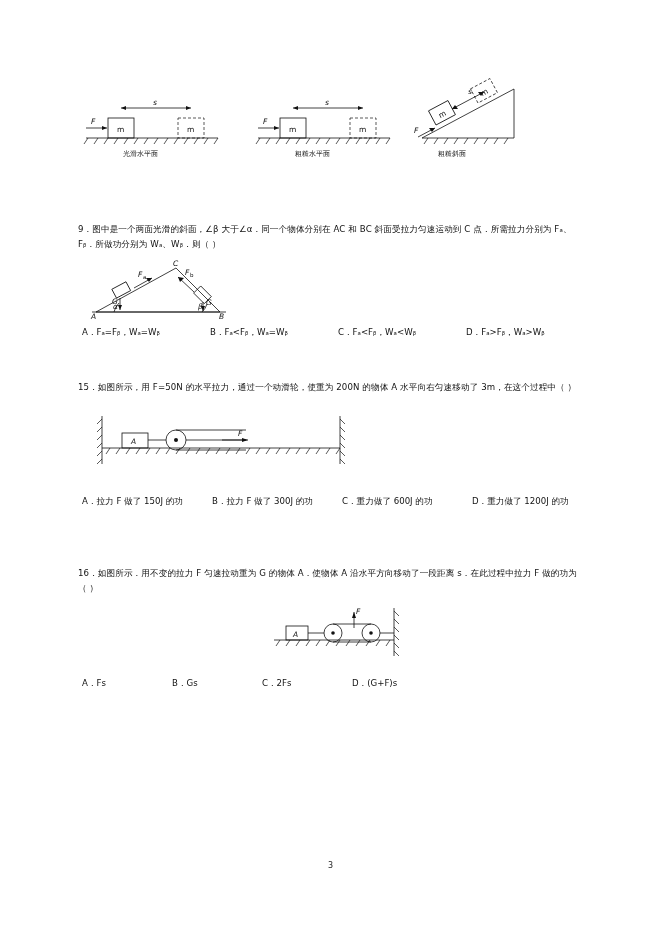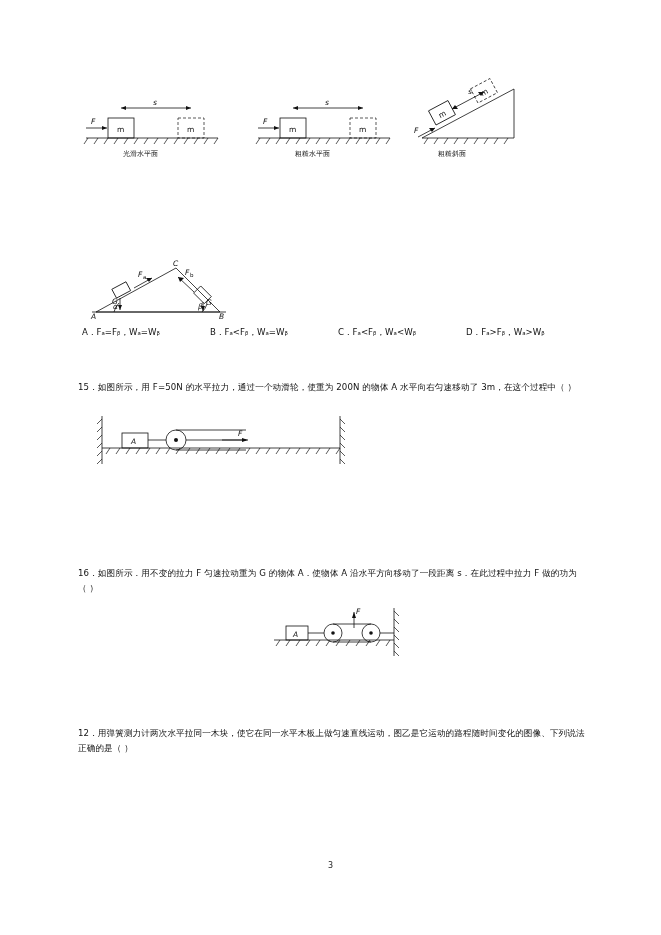--- a/index.html
+++ b/index.html
@@ -173,20 +173,23 @@
 
         <line x1="44" y1="34" x2="76" y2="17" class="ln"></line>
         <polygon points="44,34 50,34 47,30" fill="#111"></polygon>
         <polygon points="76,17 70,17 73,21" fill="#111"></polygon>
         <text x="60" y="19" class="lbl">s</text>
         <text x="30" y="81" class="cap">粗糙斜面</text>
       </g>
     </svg>
   </div>
 
+  <div id="q9" class="q">
+    <span>9．</span><span>图中是一个两面光滑的斜面，∠β 大于∠α．同一个物体分别在 AC 和 BC 斜面受拉力匀速运动到 C 点．所需拉力分别为 Fₐ、Fᵦ．所做功分别为 Wₐ、Wᵦ．则（      ）</span>
+  </div>
 
   <div id="q9fig" class="fig">
     <svg width="150" height="62" viewBox="0 0 150 62">
 
       <path d="M6 54 L86 10 L130 54 Z" class="ln"></path>
 
       <line x1="2" y1="54" x2="136" y2="54" class="ln"></line>
 
       <g transform="translate(34,35) rotate(-28)">
         <rect x="-9" y="-9" width="16" height="10" class="blk"></rect>
@@ -297,20 +300,26 @@
         <line x1="194" y1="34" x2="190" y2="40"></line>
         <line x1="204" y1="34" x2="200" y2="40"></line>
         <line x1="214" y1="34" x2="210" y2="40"></line>
         <line x1="224" y1="34" x2="220" y2="40"></line>
         <line x1="234" y1="34" x2="230" y2="40"></line>
         <line x1="244" y1="34" x2="240" y2="40"></line>
       </g>
     </svg>
   </div>
 
+  <div id="q10opts" class="opts">
+    <span style="width:132px">A．拉力 F 做了 150J 的功</span>
+    <span style="width:132px">B．拉力 F 做了 300J 的功</span>
+    <span style="width:132px">C．重力做了 600J 的功</span>
+    <span style="width:132px">D．重力做了 1200J 的功</span>
+  </div>
 
   <div id="q11" class="q">
     <span>16．</span><span>如图所示．用不变的拉力 F 匀速拉动重为 G 的物体 A．使物体 A 沿水平方向移动了一段距离 s．在此过程中拉力 F 做的功为（      ）</span>
   </div>
 
   <div id="q11fig" class="fig">
     <svg width="140" height="52" viewBox="0 0 140 52">
 
       <rect x="14" y="20" width="22" height="14" class="blk"></rect>
       <text x="21" y="31" class="lbl">A</text>
@@ -352,19 +361,22 @@
         <line x1="68" y1="34" x2="64" y2="40"></line>
         <line x1="78" y1="34" x2="74" y2="40"></line>
         <line x1="88" y1="34" x2="84" y2="40"></line>
         <line x1="98" y1="34" x2="94" y2="40"></line>
         <line x1="108" y1="34" x2="104" y2="40"></line>
         <line x1="118" y1="34" x2="114" y2="40"></line>
       </g>
     </svg>
   </div>
 
-
-  <div id="q12" class="q">
-    <span>12．</span><span>用弹簧测力计两次水平拉同一木块，使它在同一水平木板上做匀速直线运动，图乙是它运动的路程随时间变化的图像、下列说法正确的是（      ）</span>
-  </div>
+  <div id="q11opts" class="opts">
+    <span style="width:90px">A．Fs</span>
+    <span style="width:90px">B．Gs</span>
+    <span style="width:90px">C．2Fs</span>
+    <span style="width:100px">D．(G+F)s</span>
+  </div>
+
 
   <div class="pagenum">3</div>
 </div>
 
 </body></html>

